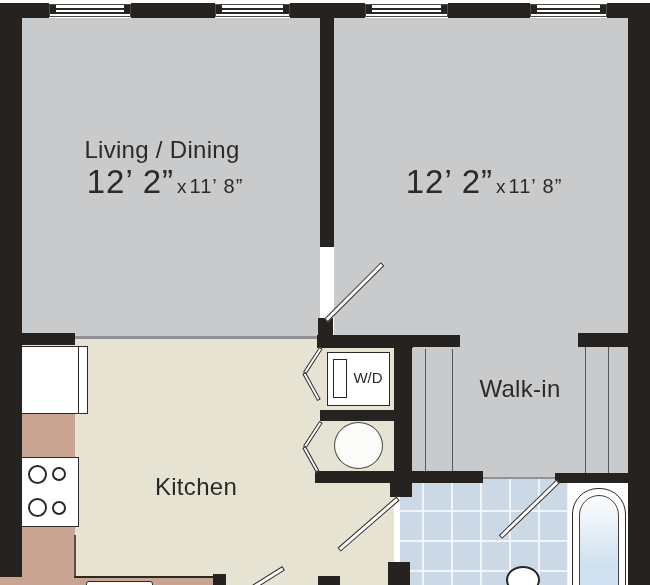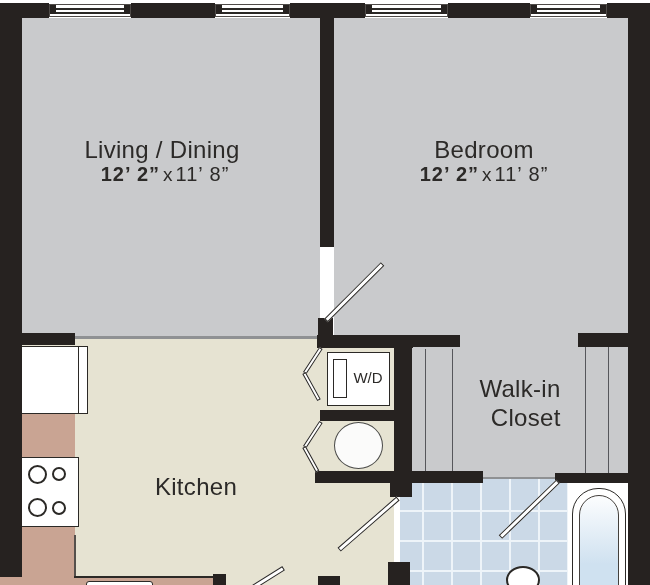--- a/index.html
+++ b/index.html
@@ -17,21 +17,21 @@
   .thinline{position:absolute;background:var(--fixture-outline,#2b2926);z-index:3;}
   .shelfline{position:absolute;background:var(--shelf-line,#56575b);width:1px;z-index:3;}
   .burner{position:absolute;border:2px solid var(--fixture-outline,#2b2926);border-radius:50%;box-sizing:border-box;z-index:4;background:#fff;}
   .window{position:absolute;top:4px;height:13px;background:#ffffff;border:1px solid #4f4b48;box-sizing:border-box;z-index:6;}
   .glz{position:absolute;left:0;right:0;height:1.5px;background:var(--fixture-outline,#2b2926);}
   .jamb{position:absolute;width:6px;height:9px;top:0;background:var(--wall,#262220);}
   .door{position:absolute;height:5px;background:#ffffff;border:1px solid var(--fixture-outline,#2b2926);box-sizing:border-box;transform-origin:0 50%;z-index:6;}
   .bifold{position:absolute;height:4px;background:#ffffff;border:1px solid var(--fixture-outline,#2b2926);box-sizing:border-box;transform-origin:0 50%;z-index:6;}
   .label{position:absolute;z-index:7;white-space:nowrap;transform:translateX(-50%);text-align:center;}
   .room-name{font-size:24px;letter-spacing:.3px;}
-  .dims .p{font-weight:700;font-size:20px;letter-spacing:1px;}
+  .dims .p{font-weight:400;font-size:33px;letter-spacing:1px;}
   .dims .s{font-size:20px;letter-spacing:1px;}
   .dims .x{font-size:19px;margin:0 3px;}
   .closet-name{font-size:24px;line-height:29px;letter-spacing:.3px;}
   .tile{
     position:absolute;z-index:1;
     background-color:var(--tile,#cbd9e7);
     background-image:
       repeating-linear-gradient(to right, transparent 0, transparent 27px, var(--tile-grout,#eef4f9) 27px, var(--tile-grout,#eef4f9) 29px),
       repeating-linear-gradient(to bottom, transparent 0, transparent 28px, var(--tile-grout,#eef4f9) 28px, var(--tile-grout,#eef4f9) 30px);
     background-position:-5px 0, 0 3px;
@@ -142,25 +142,23 @@
   <div class="bifold" style="left:321px;top:346px;width:30px;transform:rotate(123deg);"></div>
   <div class="bifold" style="left:304px;top:371px;width:31px;transform:rotate(61deg);"></div>
   <div class="bifold" style="left:321px;top:420px;width:30px;transform:rotate(123deg);"></div>
   <div class="bifold" style="left:304px;top:445px;width:28px;transform:rotate(61deg);"></div>
 
   <div class="label room-name" style="left:162px;top:136px;"><span>Living / Dining</span></div>
   <div class="label dims" style="left:165px;top:163px;">
     <span class="p">12’ 2”</span><span class="x">x</span><span class="s">11’ 8”</span>
   </div>
 
-  <div class="label room-name" style="left:484px;top:136px;"><span>Bedroom</span></div>
   <div class="label dims" style="left:484px;top:163px;">
     <span class="p">12’ 2”</span><span class="x">x</span><span class="s">11’ 8”</span>
   </div>
 
   <div class="label closet-name" style="left:520px;top:374px;text-align:right;">
     <div>Walk-in</div>
-    <div>Closet</div>
   </div>
 
   <div class="label room-name" style="left:196px;top:473px;"><span>Kitchen</span></div>
 
 </div>
 
 </body></html>

